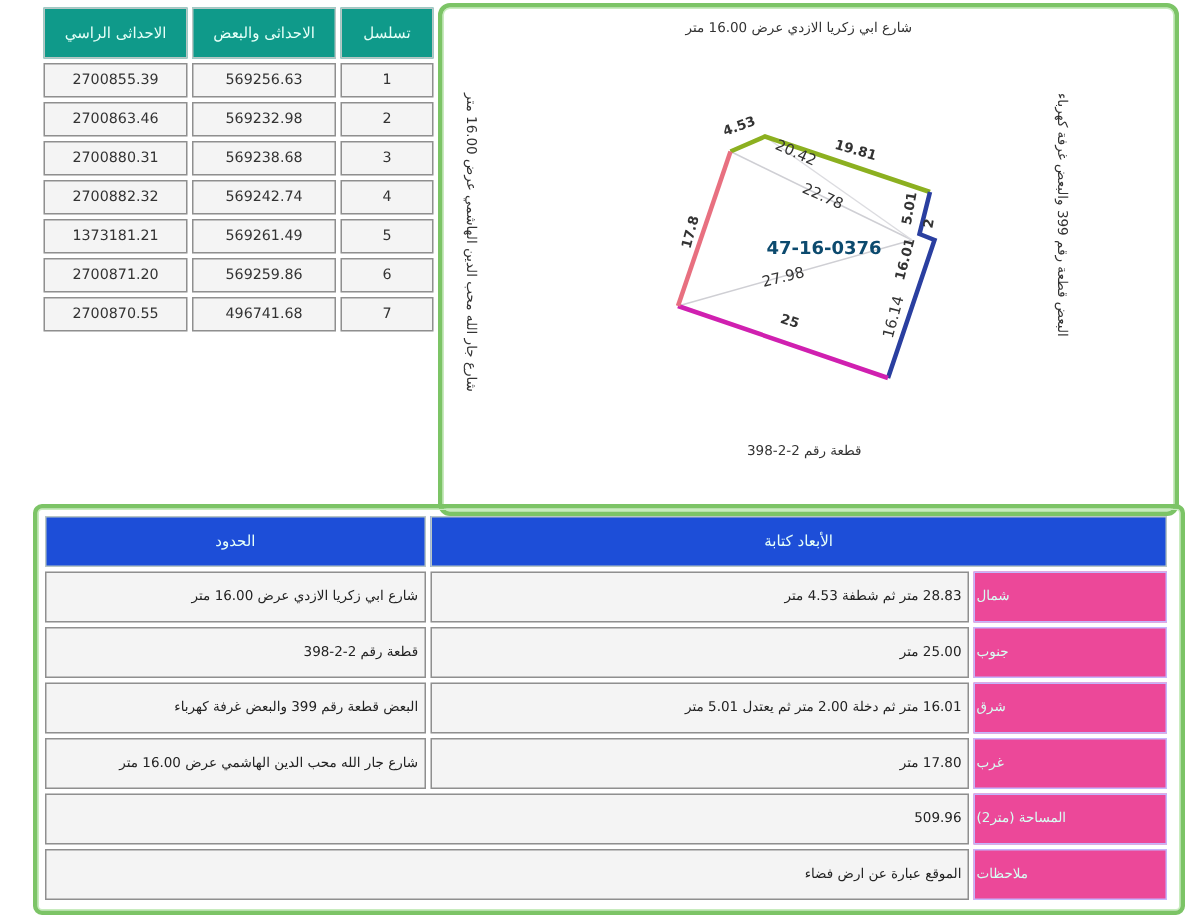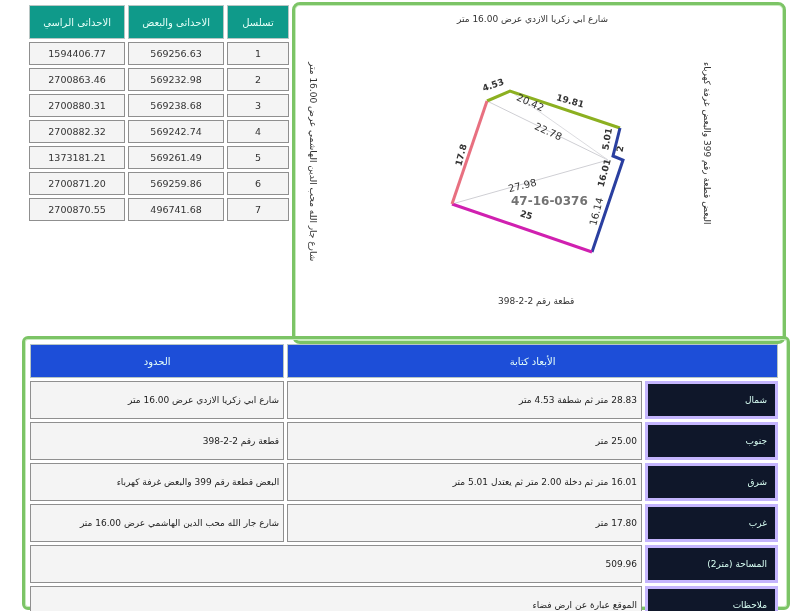--- a/index.html
+++ b/index.html
@@ -31,43 +31,43 @@
 
   .bottom {
     position: absolute; left: 27px; top: 341px; width: 754px; direction: rtl;
   }
   .bottom th {
     background: #1d4ed8; color: #e6fff8; font-weight: normal; font-size: 10px; height: 30px;
     border: 1px solid #b8c6c4;
   }
   .bottom td { font-size: 9px; height: 30px; }
   .bottom td.label {
-    background: #0f172a; color: #d8fff4; width: 118px; text-align: right; padding-right: 8px;
-    border: 3px solid #c4b5fd;
+    background: #ec4899; color: #d8fff4; width: 118px; text-align: left; padding-right: 8px;
+    border: 1px solid #c4b5fd;
   }
   .bottom td.val {
     background: #f4f4f4; border: 1px solid #8f8f8f; text-align: right; padding-right: 4px; color: #222;
   }
 </style>
 </head>
 <body>
 
 <table class="coords">
   <thead>
     <tr>
       <th style="width:58px">تسلسل</th>
       <th>الاحداثى والبعض</th>
       <th>الاحداثى الراسي</th>
     </tr>
   </thead>
   <tbody>
     <tr>
       <td>1</td>
       <td>569256.63</td>
-      <td>1594406.77</td>
+      <td>2700855.39</td>
     </tr>
     <tr>
       <td>2</td>
       <td>569232.98</td>
       <td>2700863.46</td>
     </tr>
     <tr>
       <td>3</td>
       <td>569238.68</td>
       <td>2700880.31</td>
@@ -121,21 +121,21 @@
 <div class="map-text" style="left:556px; top:96px; font-weight:bold; transform:rotate(16deg);">19.81</div>
 <div class="map-text" style="left:516px; top:97px; font-size:10px; transform:rotate(24deg);">20.42</div>
 <div class="map-text" style="left:534px; top:126px; font-size:10px; transform:rotate(24deg);">22.78</div>
 <div class="map-text" style="left:596px; top:134px; font-weight:bold; transform:rotate(-80deg);">5.01</div>
 <div class="map-text" style="left:617px; top:144px; font-weight:bold; transform:rotate(-80deg);">2</div>
 <div class="map-text" style="left:590px; top:168px; font-weight:bold; transform:rotate(-75deg);">16.01</div>
 <div class="map-text" style="left:582px; top:206px; font-size:10px; transform:rotate(-75deg);">16.14</div>
 <div class="map-text" style="left:508px; top:180px; font-size:10px; transform:rotate(-14deg);">27.98</div>
 <div class="map-text" style="left:520px; top:210px; font-weight:bold; transform:rotate(18deg);">25</div>
 <div class="map-text" style="left:450px; top:150px; font-weight:bold; transform:rotate(-75deg);">17.8</div>
-<div class="map-text" style="left:511px; top:158px; font-weight:bold; font-size:12px; color:#737373;margin-top:36px;">47-16-0376</div>
+<div class="map-text" style="left:511px; top:158px; font-weight:bold; font-size:12px; color:#0c4a6e;">47-16-0376</div>
 
 <div class="frame" id="bottom-frame"></div>
 <table class="bottom">
   <thead>
     <tr>
       <th colspan="2" style="width:420px">الأبعاد كتابة</th>
       <th>الحدود</th>
     </tr>
   </thead>
   <tbody>

